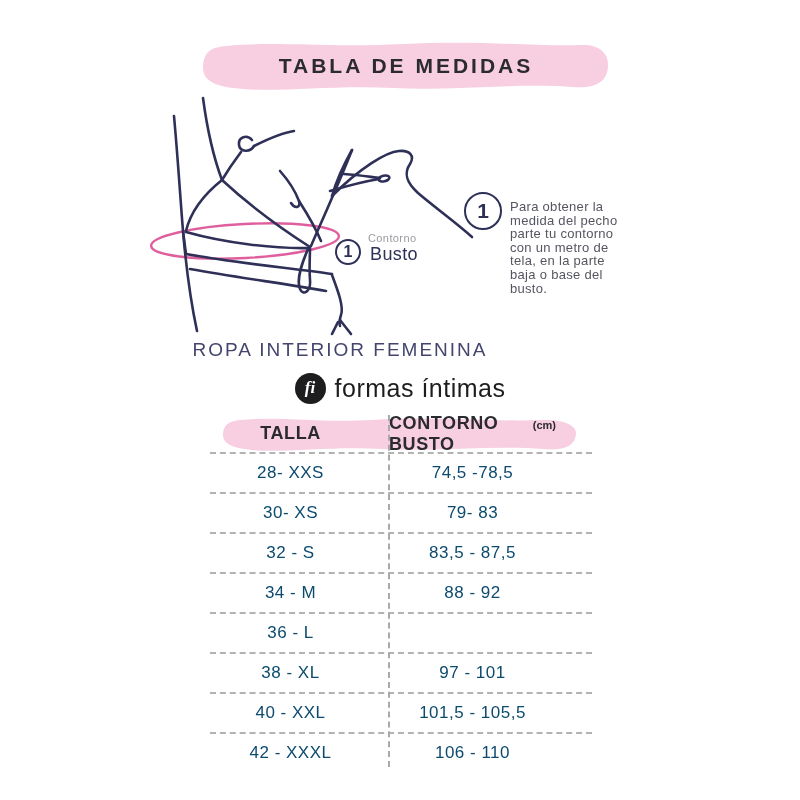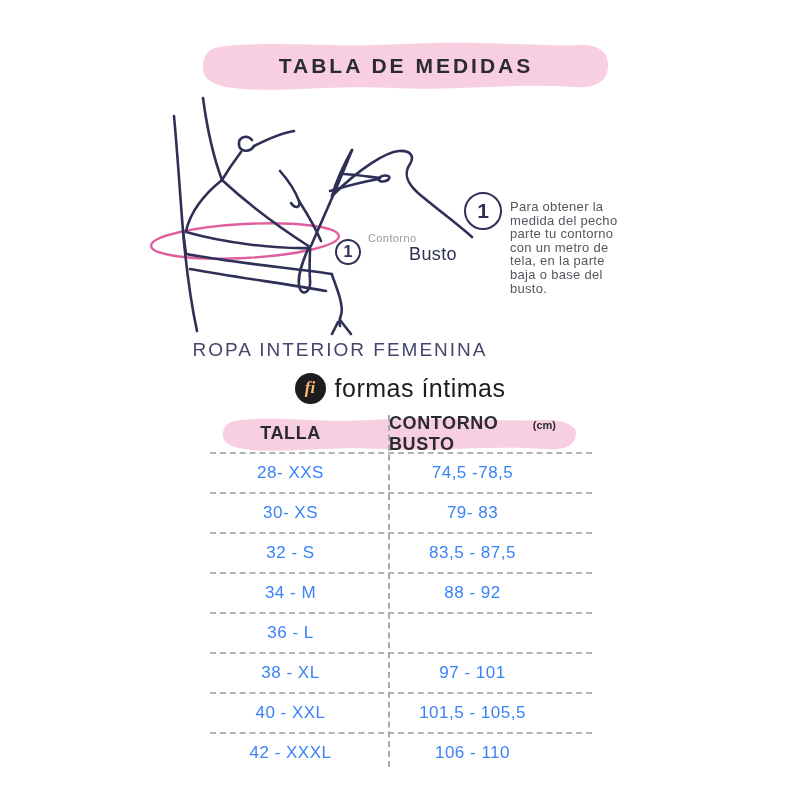--- a/index.html
+++ b/index.html
@@ -26,21 +26,21 @@
     border:2px solid #2e3057;border-radius:50%;box-sizing:border-box;
     display:flex;align-items:center;justify-content:center;
     font-size:16px;font-weight:bold;color:#2e3057;background:#fff;
   }
   .fig-marker-small{
     position:absolute;left:228px;top:136px;
     font-size:11px;color:#9b9ba1;letter-spacing:0.4px;
   }
   .fig-marker-big{
     position:absolute;left:230px;top:148px;
-    font-size:18px;color:#2e3057;letter-spacing:0.4px;margin-left:39px;
+    font-size:18px;color:#2e3057;letter-spacing:0.4px;
   }
 
   
   .instruction{left:464px;top:192px;width:210px;height:120px;}
   .inst-circle{
     position:absolute;left:0;top:0;width:38px;height:38px;
     border:2.5px solid #2e3057;border-radius:50%;box-sizing:border-box;
     display:flex;align-items:center;justify-content:center;
     font-size:21px;font-weight:bold;color:#2e3057;
   }
@@ -54,21 +54,21 @@
     left:0;top:339px;width:680px;text-align:center;
     font-size:19px;letter-spacing:2px;color:#43456d;
   }
   .brand{
     left:0;top:371px;width:800px;height:34px;
     display:flex;align-items:center;justify-content:center;gap:9px;
   }
   .brand-mark{
     width:31px;height:31px;border-radius:50%;background:#1d1d1f;
     display:flex;align-items:center;justify-content:center;
-    color:#fdba74;font-family:"Liberation Serif",serif;
+    color:#ffffff;font-family:"Liberation Serif",serif;
     font-style:italic;font-weight:bold;font-size:17px;
   }
   .brand-name{
     font-size:25px;color:#1d1d1f;letter-spacing:0.5px;
   }
 
   
   .size-table{left:210px;top:415px;width:382px;height:360px;}
   .table-header-blob{position:absolute;left:10px;top:0;width:360px;height:38px;z-index:1;}
   .table-header-row{
@@ -87,21 +87,21 @@
     flex:1;padding-right:36px;box-sizing:border-box;
     display:flex;align-items:baseline;justify-content:center;
   }
   .hdr-text{font-size:18px;font-weight:bold;color:#2b2a2e;letter-spacing:0.6px;}
   .hdr-unit{font-size:11px;font-weight:bold;color:#2b2a2e;margin-left:0;}
   .rows{position:absolute;left:0;top:37px;width:382px;}
   .t-row{
     width:382px;height:40px;box-sizing:border-box;
     border-top:2px dashed #b3b3b3;
     display:flex;align-items:center;
-    font-size:17px;color:#3b82f6;letter-spacing:0.5px;justify-content:space-between;
+    font-size:17px;color:#0c4a6e;letter-spacing:0.5px;justify-content:space-between;
   }
   .t-row .cell-right{align-items:center;}
 </style>
 </head>
 <body>
 
 <div class="abs title-blob">
   <svg width="414" height="54" viewBox="0 0 414 54">
     <path d="M 28,7 C 75,2 130,9 205,5 C 280,1 340,8 382,6 C 400,5 410,14 409,28
              C 408,42 398,50 373,48 C 310,44 255,52 195,49 C 135,46 85,53 44,50

